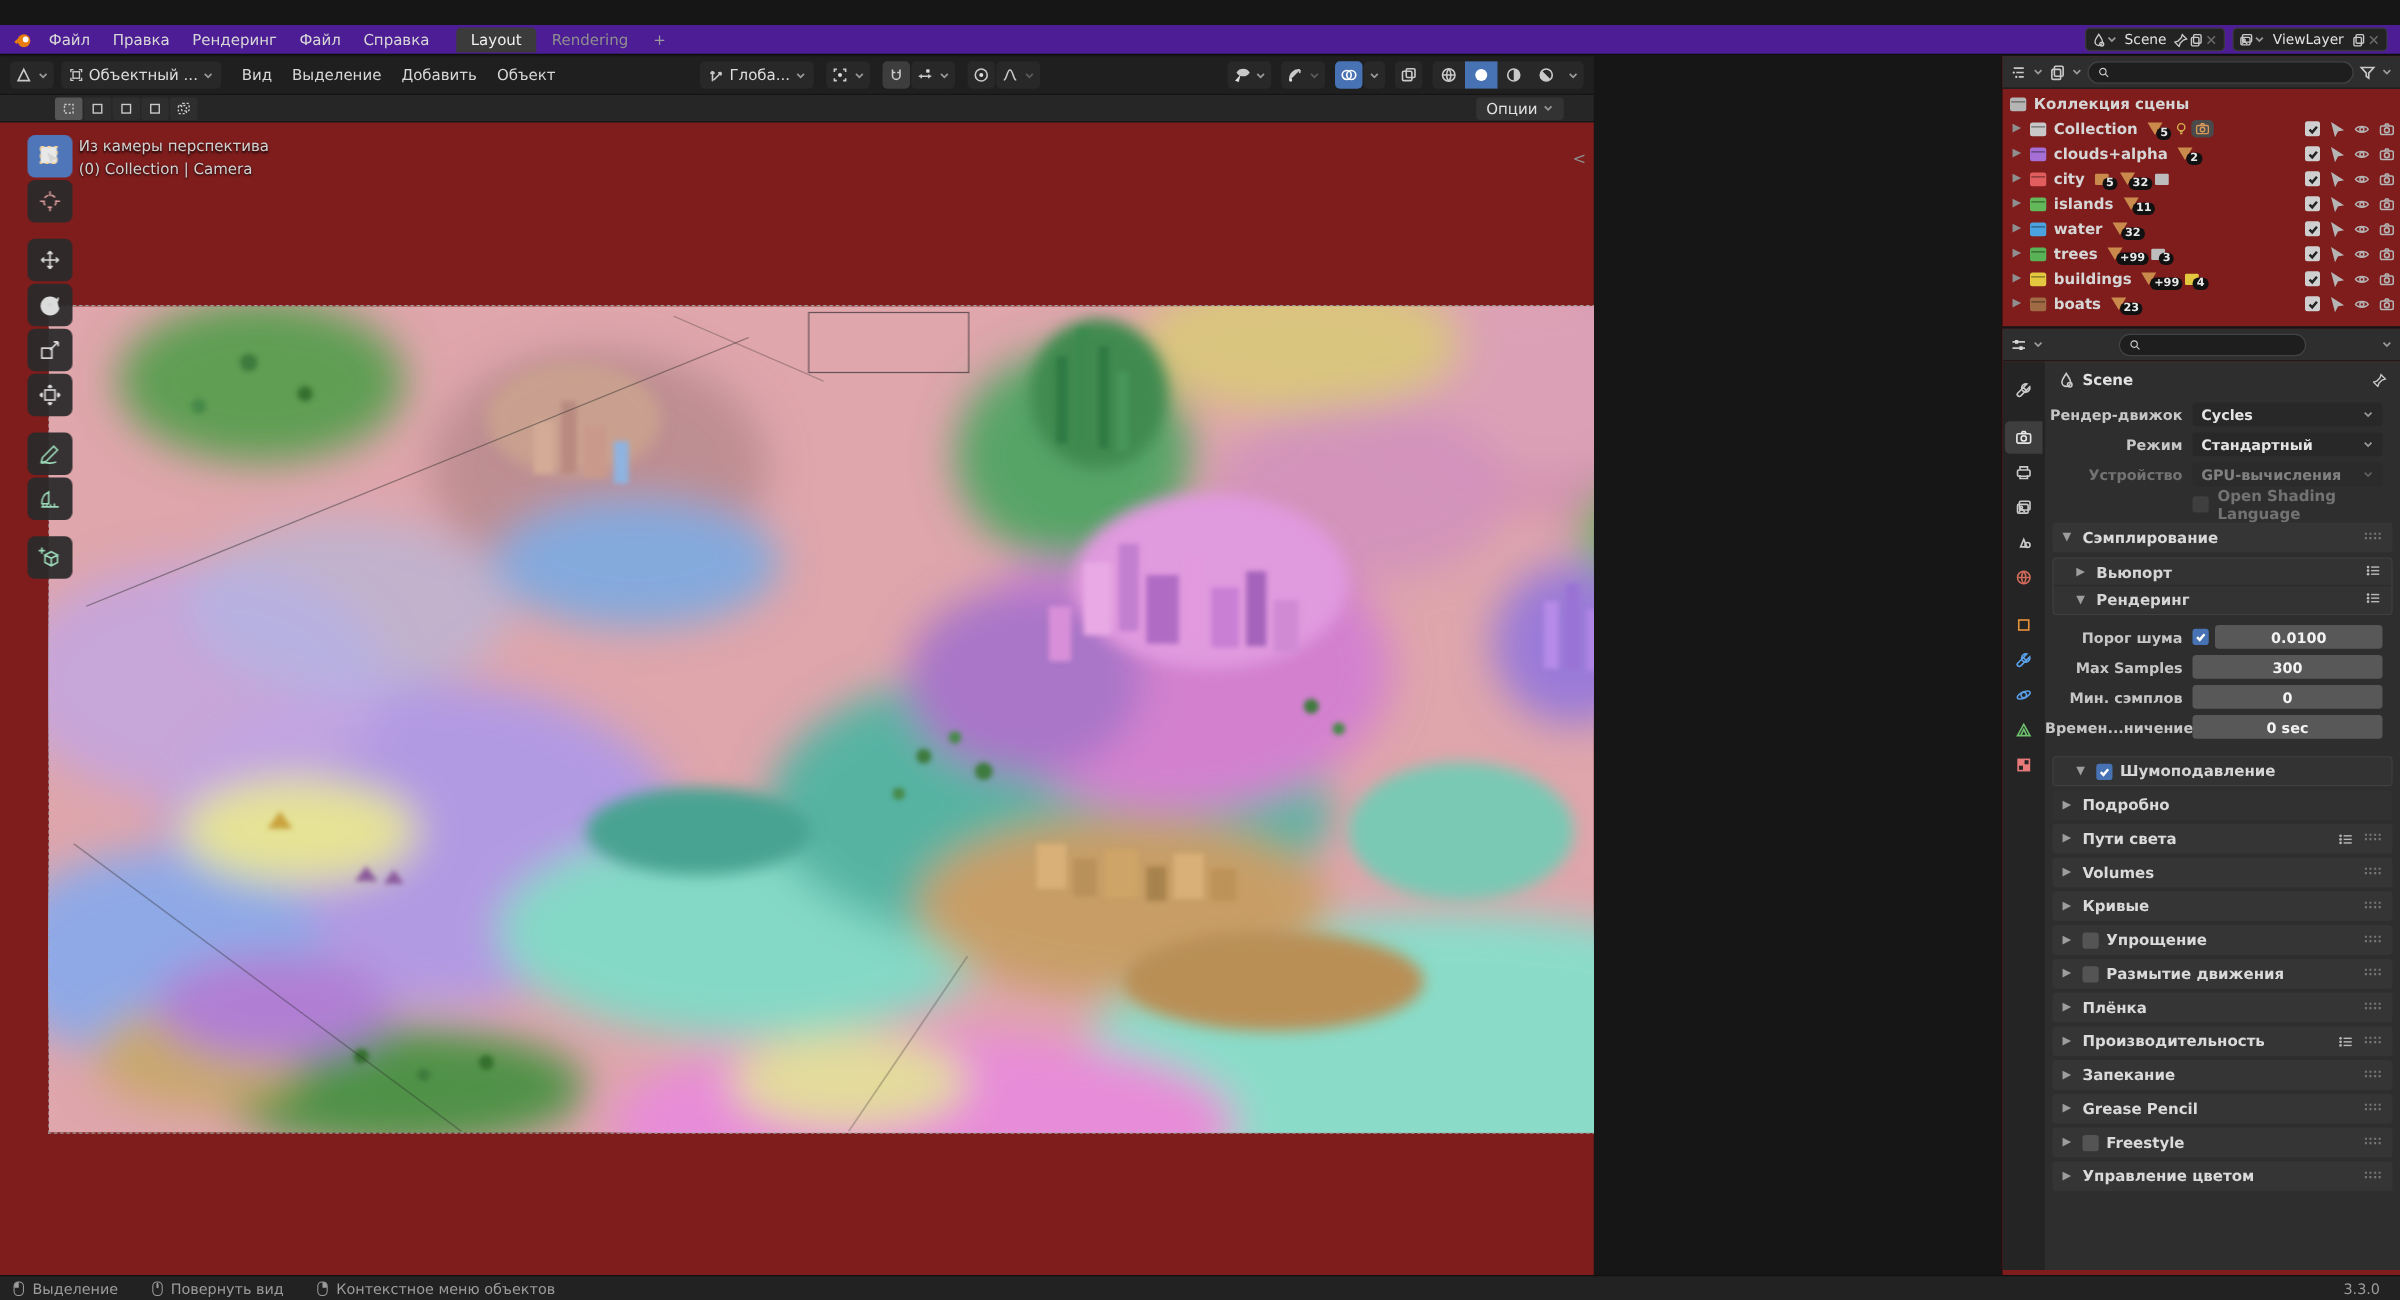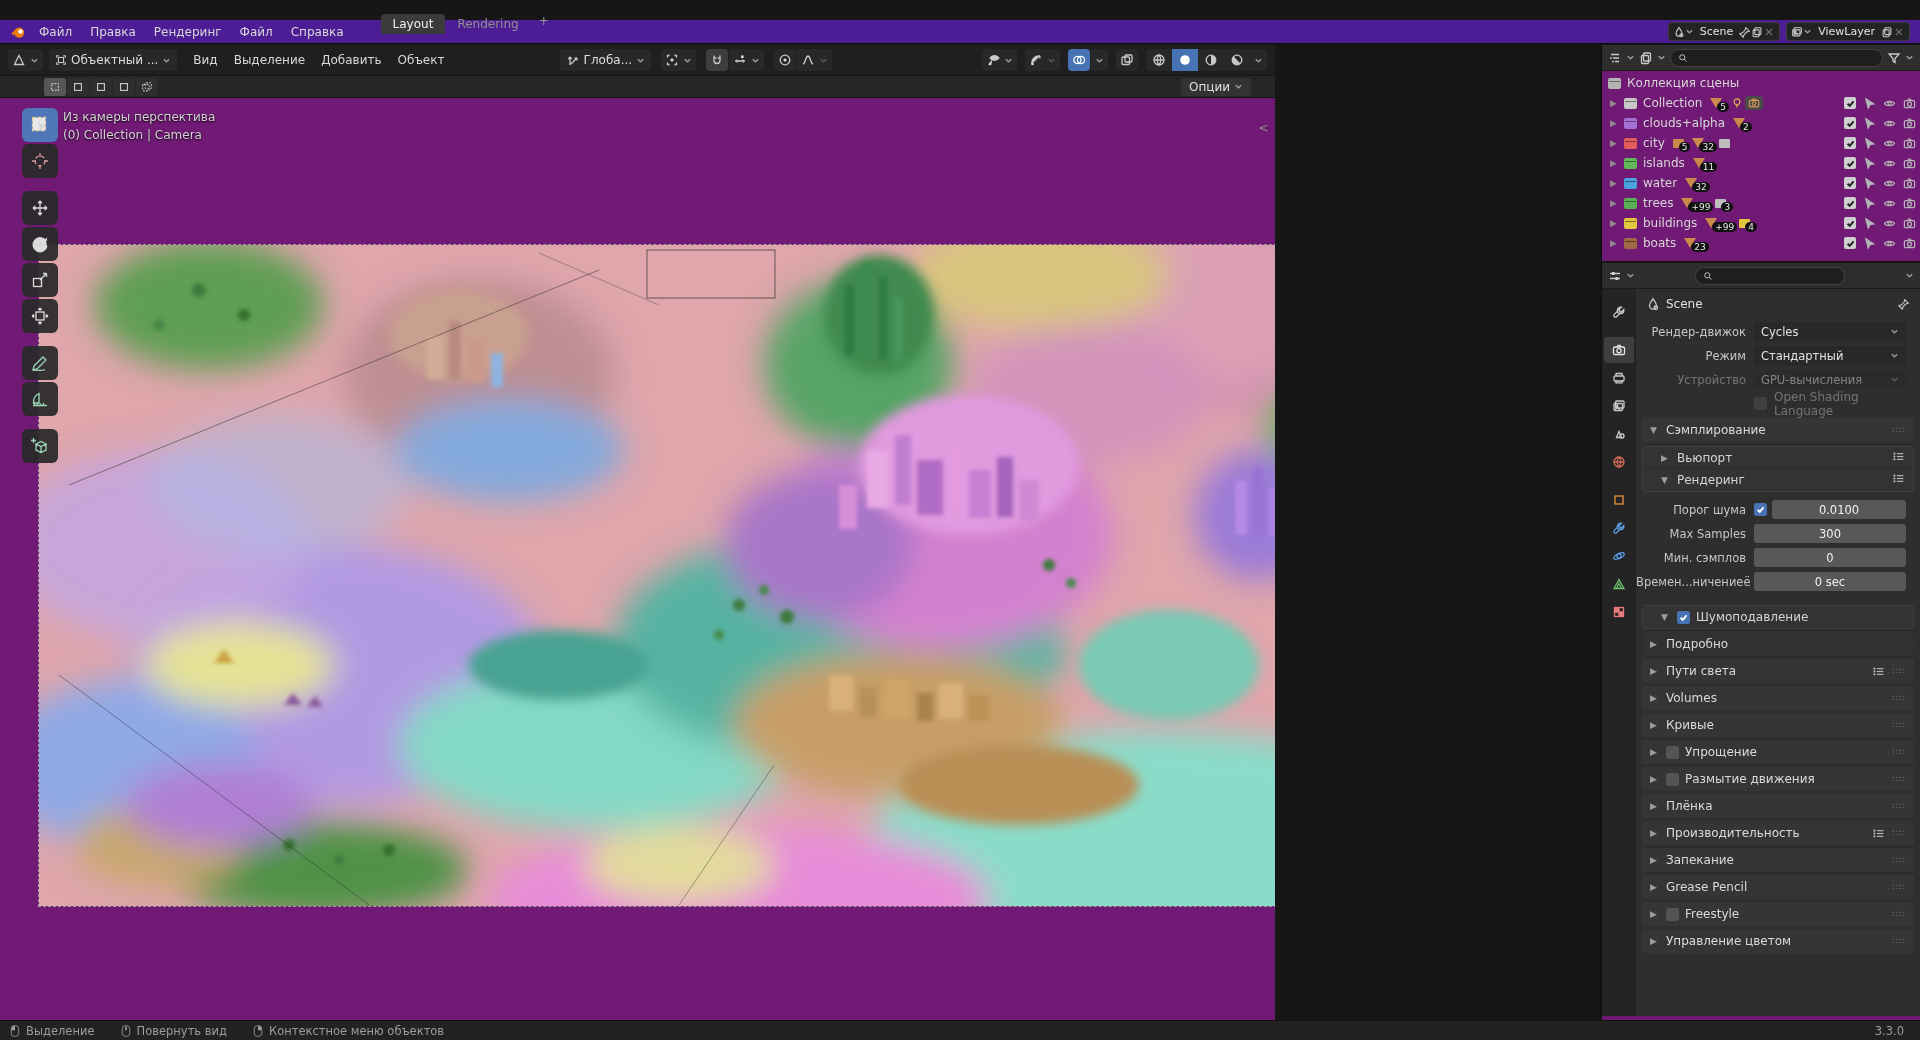--- a/index.html
+++ b/index.html
@@ -9,21 +9,21 @@
   
   .titlebar { position:absolute; left:0; top:0; width:1920px; height:20px; background:#0b0b0b; display:flex; align-items:center; padding-left:6px; }
   .titlebar .title { color:#b9b9b9; font-size:11px; margin-left:6px; }
   .winbtns { margin-left:auto; display:flex; height:20px; }
   .winbtn { width:30px; height:20px; display:flex; align-items:center; justify-content:center; color:#bdbdbd; font-size:10px; }
   .winbtn.close { background:#c4281c; color:#fff; }
 
   
   .topbar { position:absolute; left:0; top:20px; width:1920px; height:24px; background:#4c1d95; display:flex; align-items:center; border-bottom:1px solid #0e0e0e; }
   .menu-item { padding:0 9px; color:#d8d8d8; line-height:24px; }
-  .ws-tabs { display:flex; margin-left:28px; height:36px; align-items:flex-start; }
+  .ws-tabs { display:flex; margin-left:12px; height:36px; align-items:center; }
   .ws-tab { padding:3px 12px; color:#8f8f8f; border-radius:4px 4px 0 0; }
   .ws-tab.active { background:#3b3b3b; color:#f0f0f0; }
   .ws-add { color:#9a9a9a; padding:0 8px; }
   .id-block { display:flex; align-items:center; background:#232323; border:1px solid #3a3a3a; border-radius:4px; height:19px; margin-right:6px; padding:0 4px; }
   .id-block .name { color:#e3e3e3; padding:0 6px; font-size:11px; }
   .dim { opacity:.45; }
 
   .ic { width:14px; height:14px; fill:none; stroke:#c9c9c9; stroke-width:1.3; flex:none; }
   .ic.s12 { width:12px; height:12px; } .ic.s10 { width:10px; height:10px; } .ic.s16 { width:16px; height:16px; }
   .chev { width:9px; height:9px; stroke:#9a9a9a; fill:none; stroke-width:1.6; flex:none; }
@@ -38,35 +38,35 @@
   .widget.toggled-grey { background:#3d3d3d; }
   .seg-group { display:flex; background:#282828; border-radius:4px; height:22px; overflow:hidden; align-items:center; }
   .seg { width:26px; height:22px; display:flex; align-items:center; justify-content:center; }
   .seg.active { background:#4772b3; }
   .tool-settings { height:22px; background:#262626; display:flex; align-items:center; padding:0 10px; border-bottom:1px solid #131313; }
   .selmode { display:flex; gap:1px; margin-left:34px; }
   .selmode .sm { width:22px; height:18px; background:#2e2e2e; display:flex; align-items:center; justify-content:center; border-radius:2px; }
   .selmode .sm.active { background:#565656; }
   .options-btn { margin-left:auto; margin-right:14px; display:flex; gap:4px; align-items:center; background:#333; border-radius:3px; height:18px; padding:0 8px; color:#e0e0e0; }
 
-  .vp-canvas { position:relative; width:100%; height:922px; background:#701a75; overflow:hidden; }
+  .vp-canvas { position:relative; width:100%; height:922px; background:#7f1d1d; overflow:hidden; }
   .vp-overlay-text { position:absolute; left:63px; top:10px; color:#d2d2d2; font-size:12px; line-height:18px; text-shadow:0 1px 2px #000; }
   .cam-frame { position:absolute; left:39px; top:147px; width:1537px; height:661px; outline:1px dashed #9f9f9f; }
   .cam-frame svg { display:block; width:100%; height:100%; }
   .sidebar-toggle { position:absolute; right:6px; top:22px; color:#8d8d8d; font-size:13px; }
 
   
   .toolbar { position:absolute; left:22px; top:10px; display:flex; flex-direction:column; gap:2px; }
   .tbtn { width:36px; height:34px; background:#2a2a2aee; border-radius:6px; display:flex; align-items:center; justify-content:center; }
   .tbtn.active { background:#4f76b8; }
   .tbtn .ic { width:20px; height:20px; stroke:#dcdcdc; }
   .tgap { height:9px; }
 
   
-  .right { position:absolute; left:1601px; top:45px; width:319px; height:975px; background:#701a75; border-left:1px solid #0d0d0d; }
+  .right { position:absolute; left:1601px; top:45px; width:319px; height:975px; background:#7f1d1d; border-left:1px solid #0d0d0d;font-weight:bold; }
   .outliner { height:218px; border-bottom:2px solid #151515; display:flex; flex-direction:column; }
   .panel-head { height:26px; background:#2e2e2e; display:flex; align-items:center; gap:4px; padding:0 6px; border-bottom:1px solid #1b1b1b; }
   .search { flex:1; display:flex; align-items:center; gap:5px; background:#1e1e1e; border:1px solid #424242; border-radius:10px; height:18px; padding:0 7px; }
   .tree { flex:1; padding:2px 0; overflow:hidden; }
   .trow { display:flex; align-items:center; height:20px; padding:0 4px 0 8px; color:#d6d6d6; }
   .trow .expand { width:14px; color:#8f8f8f; font-size:9px; }
   .cbox { width:13px; height:11px; border-radius:2px; position:relative; margin-right:6px; flex:none; }
   .cbox:after { content:""; position:absolute; left:1px; right:1px; top:3px; height:1px; background:rgba(0,0,0,.45); }
   .badges { display:flex; align-items:center; gap:2px; margin-left:8px; }
   .badge { position:relative; display:flex; align-items:center; }

